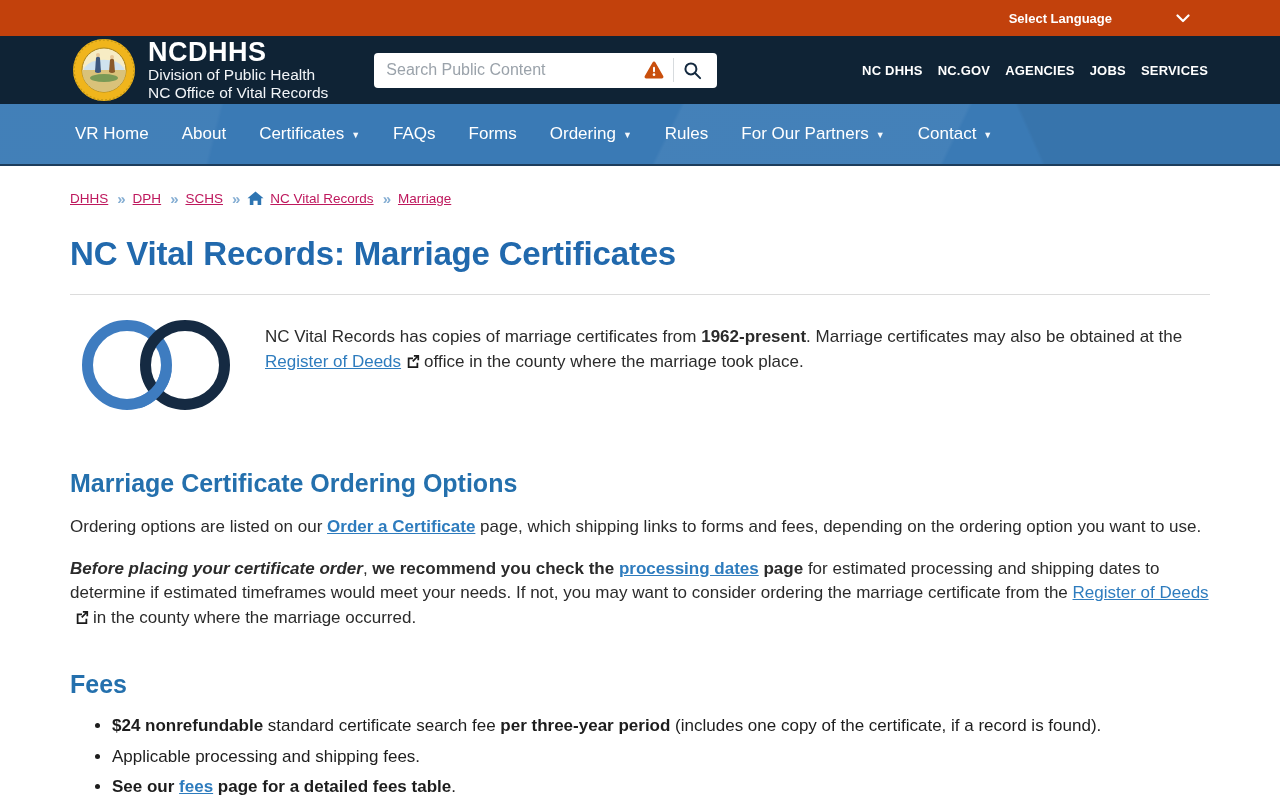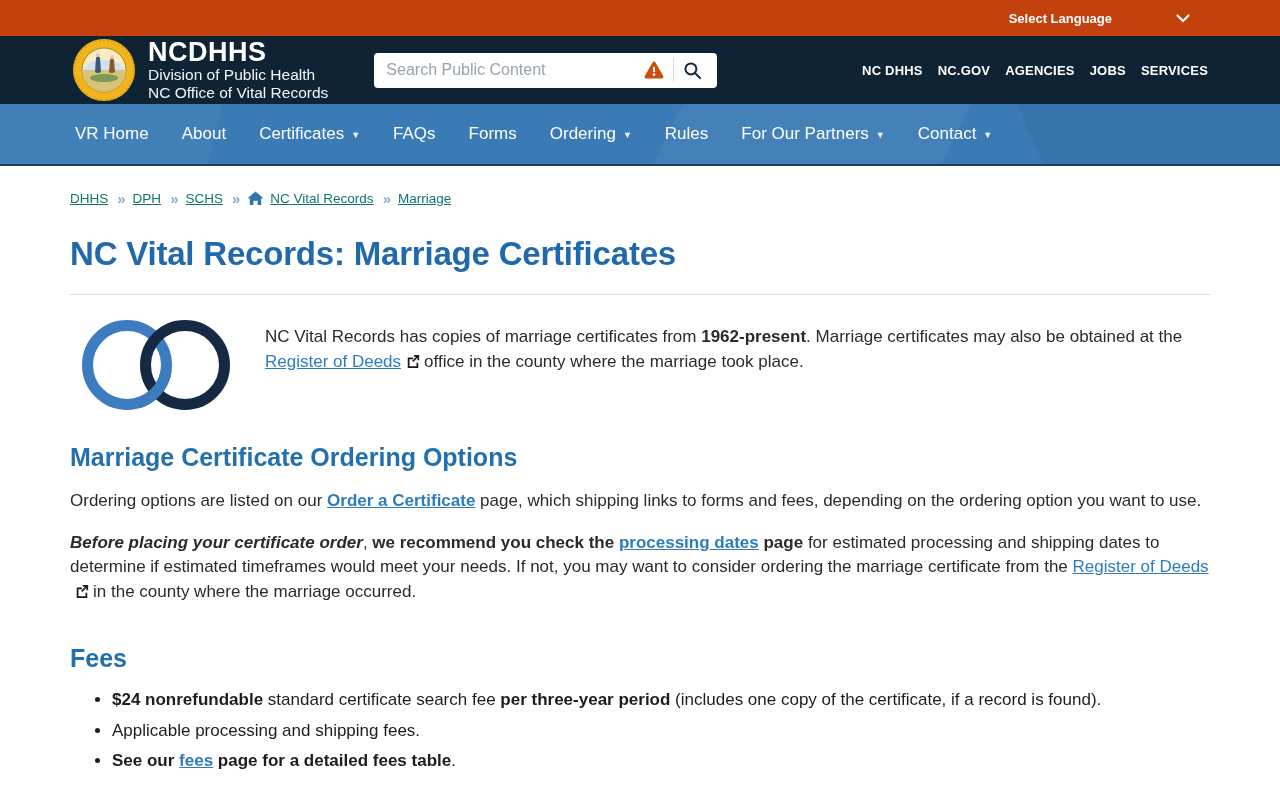--- a/index.html
+++ b/index.html
@@ -35,39 +35,39 @@
       linear-gradient(116deg, rgba(255,255,255,0) 52%, rgba(255,255,255,.05) 52.3% 74%, rgba(255,255,255,0) 74.3%),
       #3a7ab5;
     display:flex; align-items:center; padding:0 0 0 75px; }
   .nav a { color:#fff; text-decoration:none; font-size:17px; margin-right:33px; display:flex; align-items:center; white-space:nowrap; }
   .nav .caret { font-size:9px; margin-left:7px; opacity:.95; transform:translateY(1px); }
 
   
   .content { padding:24px 70px 0 70px; }
 
   .breadcrumb { display:flex; align-items:center; font-size:13.5px; flex-wrap:nowrap; }
-  .breadcrumb a { color:#0f766e; text-decoration:underline; }
+  .breadcrumb a { color:#be185d; text-decoration:underline; }
   .breadcrumb .sep { color:#85aed3; margin:0 9px; font-size:15px; font-weight:700; letter-spacing:-2px; }
   .breadcrumb .home { display:flex; align-items:center; margin-right:6px; }
 
   h1 { color:#2169ad; font-size:33px; font-weight:700; margin-top:28px; letter-spacing:-.2px; }
   .rule { border:none; border-top:1px solid #dcdcdc; margin:21px 0 22px 0; }
 
   .intro { display:flex; align-items:flex-start; gap:33px; margin-top:2px; }
   .rings { position:relative; width:152px; height:96px; flex:0 0 152px; margin-left:10px; }
   .ring { position:absolute; top:3px; width:90px; height:90px; border-radius:50%; }
   .ring-blue { left:2px; border:11px solid #3e7cc0; }
   .ring-navy { left:60px; border:11px solid #152a42; z-index:2; }
   .ring-blue-over { left:2px; border:11px solid #3e7cc0; z-index:3; clip-path:polygon(64% 56%, 100% 56%, 100% 100%, 64% 100%); }
 
   .bodytext { font-size:17px; line-height:24.5px; color:#2b2b2b; }
   .intro .bodytext { padding-top:8px; }
 
   h2 { color:#2470ad; font-size:25px; font-weight:700; }
-  .h2-ordering { margin-top:30px; }
+  .h2-ordering { margin-top:56px; }
   .h2-fees { margin-top:40px; }
   .para { margin-top:17px; }
 
   ul.fees { margin:15px 0 0 0; padding-left:42px; }
   ul.fees li { font-size:17px; line-height:24px; color:#1d1d1d; margin-bottom:6.5px; }
 
   .b { font-weight:700; }
   .i { font-style:italic; }
   a.lnk { color:#2e7cbe; text-decoration:underline; }
   a.lnk.b { font-weight:700; }

